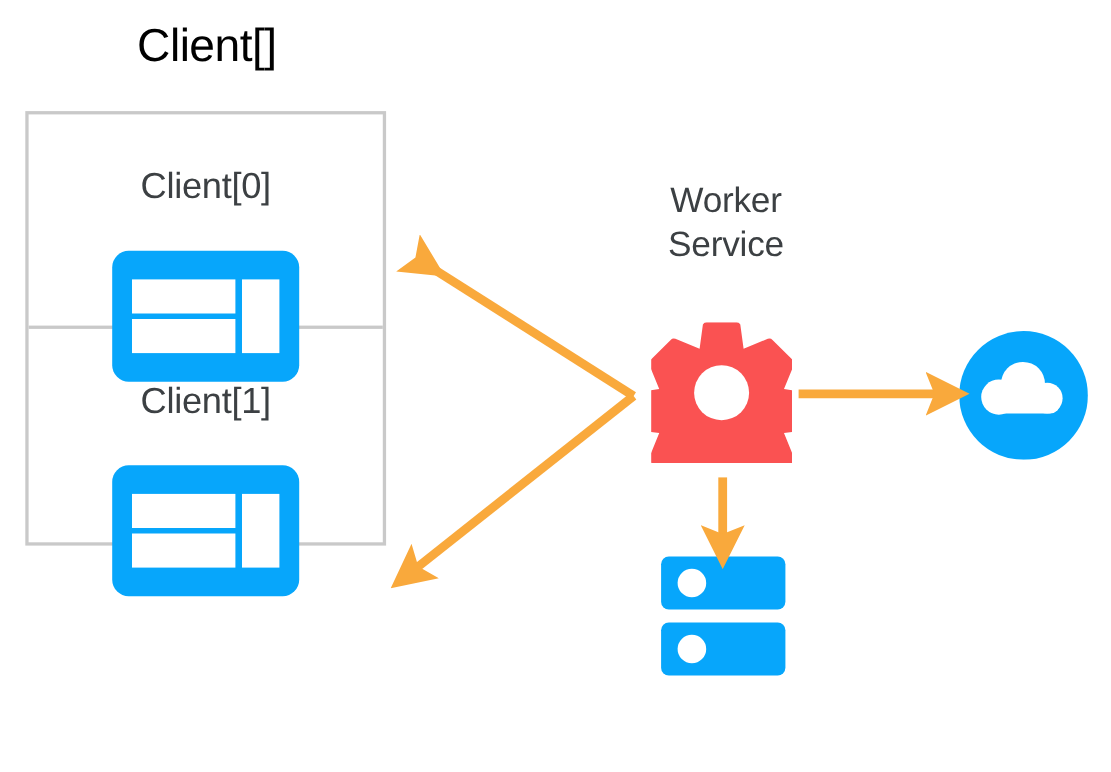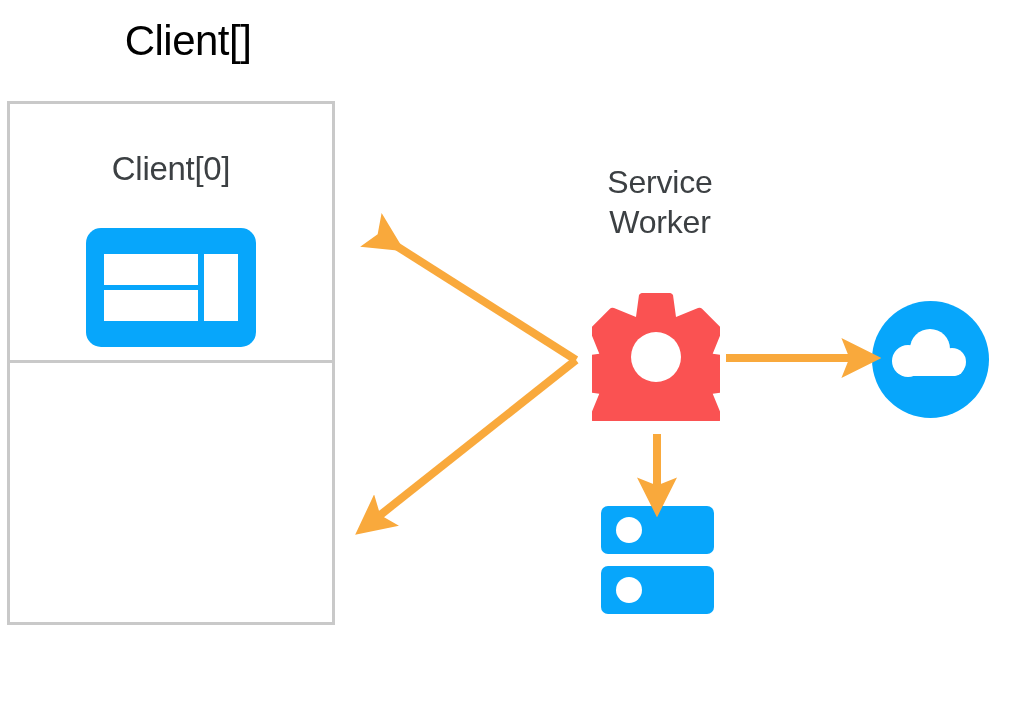--- a/index.html
+++ b/index.html
@@ -29,24 +29,24 @@
     font-weight: 500;
     color: #000000;
     letter-spacing: -0.5px;
     line-height: 1;
     white-space: nowrap;
   }
 
   
   .clients-container {
     position: absolute;
-    left: 7px;
+    left: 23px;
     top: 101px;
     width: 328px;
-    height: 524px;
+    height: 395px;
     border: 3px solid #c9c9c9;
     box-sizing: border-box;
   }
   .client-cell {
     position: absolute;
     left: 0;
     width: 100%;
     height: 50%;
     box-sizing: border-box;
   }
@@ -174,25 +174,33 @@
 
     <div class="client-cell first">
       <div class="client-label">Client[0]</div>
       <div class="window-icon">
         <div class="pane pane-top-left"></div>
         <div class="pane pane-bottom-left"></div>
         <div class="pane pane-right"></div>
       </div>
     </div>
 
+    <div class="client-cell second">
+      <div class="client-label">Client[1]</div>
+      <div class="window-icon">
+        <div class="pane pane-top-left"></div>
+        <div class="pane pane-bottom-left"></div>
+        <div class="pane pane-right"></div>
+      </div>
+    </div>
   </div>
 
   <div class="sw-label">
+    <span>Worker</span>
     <span>Service</span>
-    <span>Worker</span>
   </div>
 
   <div class="gear-wrap">
     <svg width="128" height="128" viewBox="0 0 128 128" aria-hidden="true">
       <g fill="#fa5252">
         <path d="M64 0
                  m-17 2
                  a4 4 0 0 1 4 -2
                  h26 a4 4 0 0 1 4 2
                  l3 22

